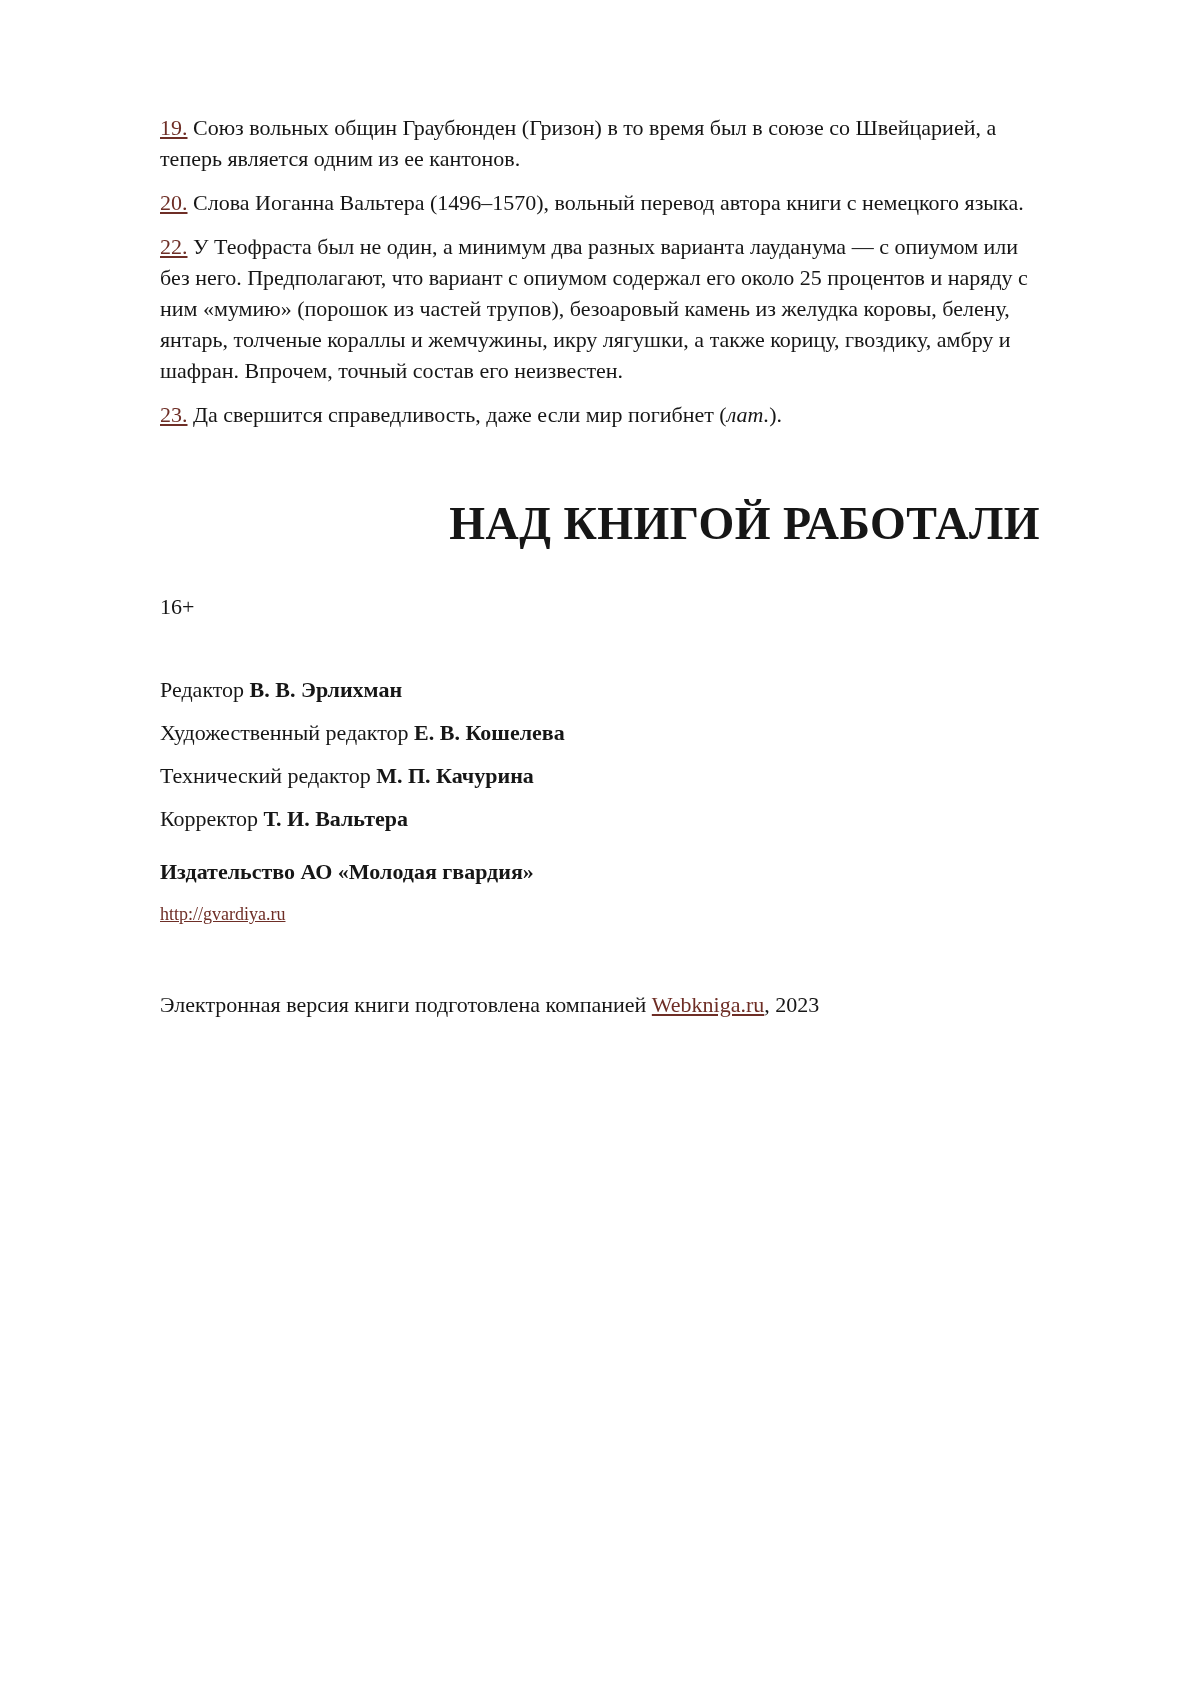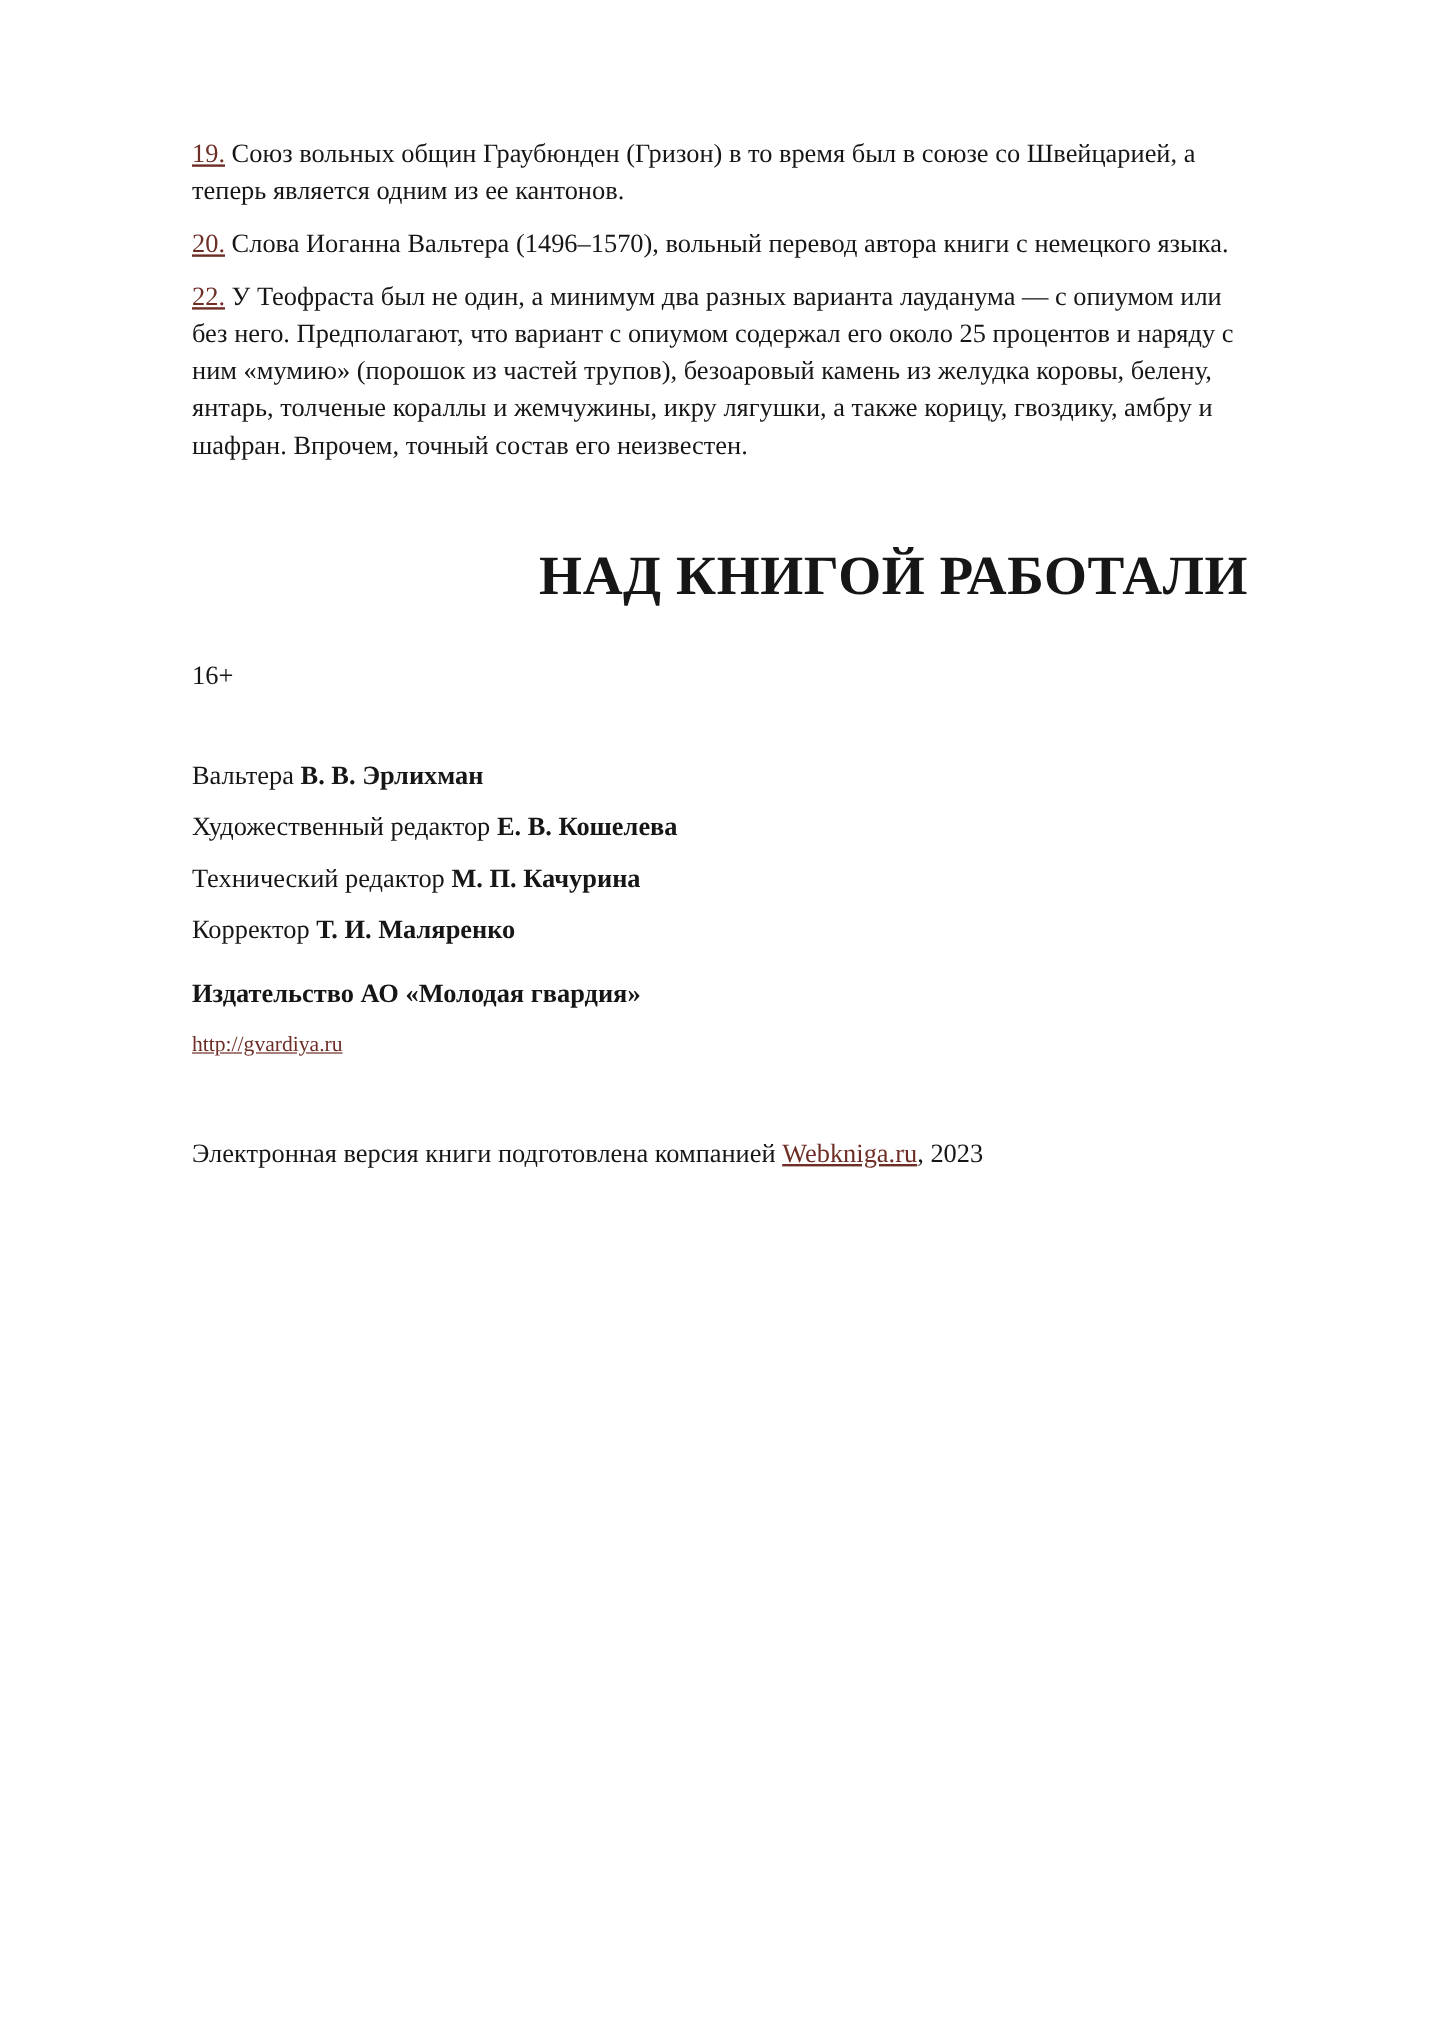--- a/index.html
+++ b/index.html
@@ -96,43 +96,47 @@
         <a class="fn-num">20.</a>
         <span><span>Слова Иоганна Вальтера (1496–1570), вольный перевод автора книги с немецкого языка.</span></span>
       </p>
 
 
       <p class="footnote">
         <a class="fn-num">22.</a>
         <span><span>У Теофраста был не один, а минимум два разных варианта лауданума — с опиумом или без него. Предполагают, что вариант с опиумом содержал его около 25 процентов и наряду с ним «мумию» (порошок из частей трупов), безоаровый камень из желудка коровы, белену, янтарь, толченые кораллы и жемчужины, икру лягушки, а также корицу, гвоздику, амбру и шафран. Впрочем, точный состав его неизвестен.</span></span>
       </p>
 
+      <p class="footnote">
+        <a class="fn-num">23.</a>
+        <span><span>Да свершится справедливость, даже если мир погибнет (</span><i>лат.</i><span>).</span></span>
+      </p>
 
     </section>
 
     <h1 class="heading">НАД КНИГОЙ РАБОТАЛИ</h1>
 
     <p class="age">16+</p>
 
     <div class="credits">
       <p class="credit">
-        <span>Вальтера</span>
+        <span>Редактор</span>
         <b>В. В. Эрлихман</b>
       </p>
       <p class="credit">
         <span>Художественный редактор</span>
         <b>Е. В. Кошелева</b>
       </p>
       <p class="credit">
         <span>Технический редактор</span>
         <b>М. П. Качурина</b>
       </p>
       <p class="credit">
         <span>Корректор</span>
-        <b>Т. И. Маляренко</b>
+        <b>Т. И. Вальтера</b>
       </p>
     </div>
 
     <div class="publisher-block">
       <p class="publisher">Издательство АО «Молодая гвардия»</p>
       <p class="publisher-url-line"><a class="link">http://gvardiya.ru</a></p>
     </div>
 
     <p class="ebook-note"><span>Электронная версия книги подготовлена компанией </span><a class="link">Webkniga.ru</a><span>, 2023</span></p>
 

